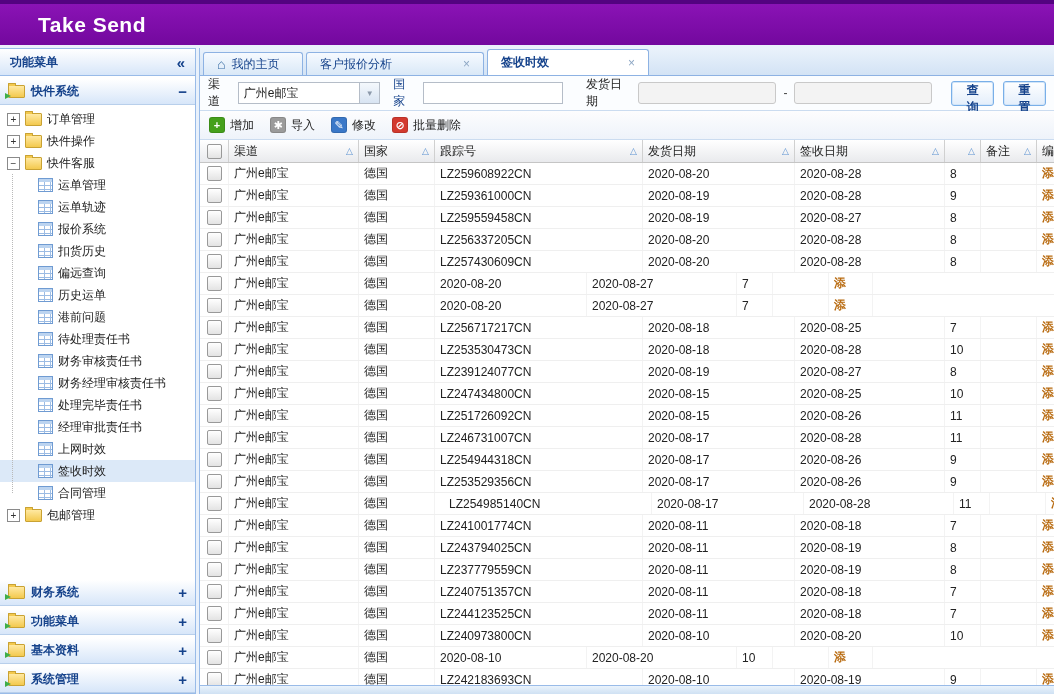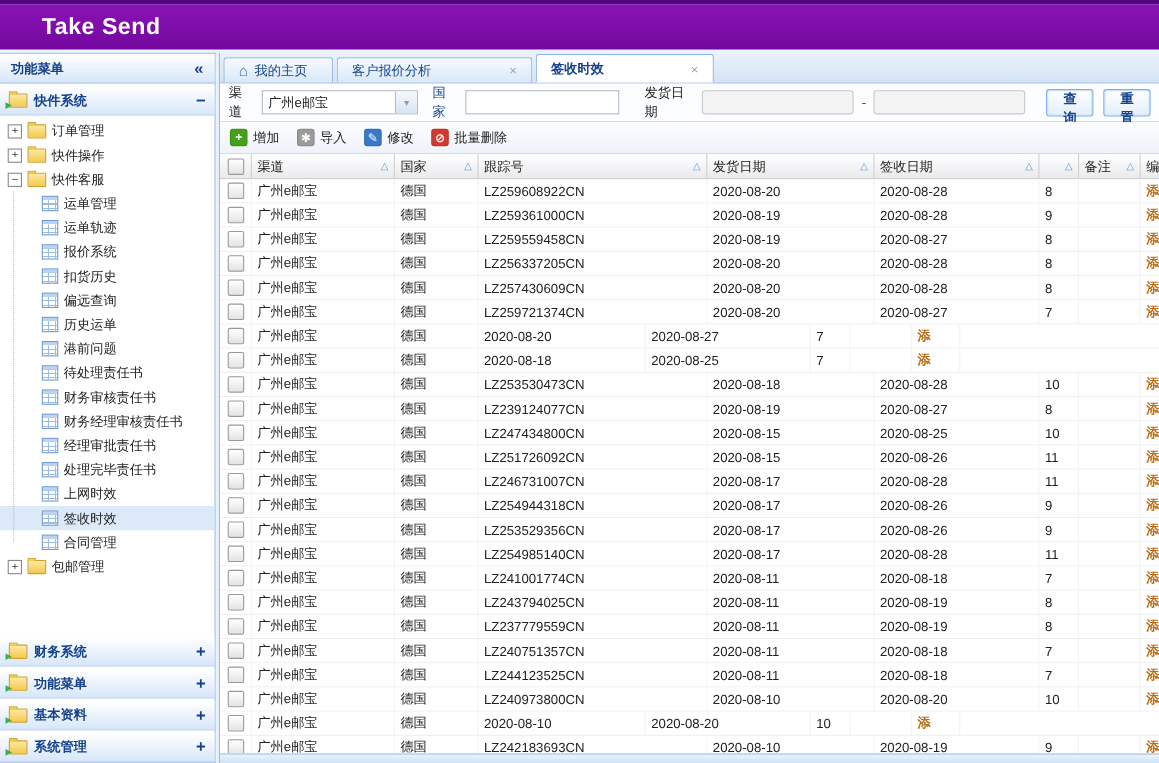--- a/index.html
+++ b/index.html
@@ -165,25 +165,25 @@
             <div class="tnode child">
               <span class="leaf-icon"></span>
               <span>财务审核责任书</span>
             </div>
             <div class="tnode child">
               <span class="leaf-icon"></span>
               <span>财务经理审核责任书</span>
             </div>
             <div class="tnode child">
               <span class="leaf-icon"></span>
+              <span>处理完毕责任书</span>
+            </div>
+            <div class="tnode child">
+              <span class="leaf-icon"></span>
               <span>经理审批责任书</span>
-            </div>
-            <div class="tnode child">
-              <span class="leaf-icon"></span>
-              <span>处理完毕责任书</span>
             </div>
             <div class="tnode child">
               <span class="leaf-icon"></span>
               <span>上网时效</span>
             </div>
             <div class="tnode child selected">
               <span class="leaf-icon"></span>
               <span>签收时效</span>
             </div>
             <div class="tnode child">
@@ -382,21 +382,20 @@
               <div class="gc" style="width: 44px;">
                 <span class="frag">添</span>
               </div>
             </div>
             <div class="grow">
               <div class="gc" style="width: 29px; justify-content: center;">
                 <span class="cb"></span>
               </div>
               <div class="gc" style="width: 130px;">广州e邮宝</div>
               <div class="gc" style="width: 76px;">德国</div>
-              <div class="gc" style="width: 208px;">LZ259721374CN</div>
               <div class="gc" style="width: 152px;">2020-08-20</div>
               <div class="gc" style="width: 150px;">2020-08-27</div>
               <div class="gc" style="width: 36px;">7</div>
               <div class="gc" style="width: 56px;"></div>
               <div class="gc" style="width: 44px;">
                 <span class="frag">添</span>
               </div>
             </div>
             <div class="grow">
               <div class="gc" style="width: 29px; justify-content: center;">
@@ -411,20 +410,21 @@
               <div class="gc" style="width: 44px;">
                 <span class="frag">添</span>
               </div>
             </div>
             <div class="grow">
               <div class="gc" style="width: 29px; justify-content: center;">
                 <span class="cb"></span>
               </div>
               <div class="gc" style="width: 130px;">广州e邮宝</div>
               <div class="gc" style="width: 76px;">德国</div>
+              <div class="gc" style="width: 208px;">LZ256717217CN</div>
               <div class="gc" style="width: 152px;">2020-08-18</div>
               <div class="gc" style="width: 150px;">2020-08-25</div>
               <div class="gc" style="width: 36px;">7</div>
               <div class="gc" style="width: 56px;"></div>
               <div class="gc" style="width: 44px;">
                 <span class="frag">添</span>
               </div>
             </div>
             <div class="grow">
               <div class="gc" style="width: 29px; justify-content: center;">
@@ -530,21 +530,21 @@
               <div class="gc" style="width: 44px;">
                 <span class="frag">添</span>
               </div>
             </div>
             <div class="grow">
               <div class="gc" style="width: 29px; justify-content: center;">
                 <span class="cb"></span>
               </div>
               <div class="gc" style="width: 130px;">广州e邮宝</div>
               <div class="gc" style="width: 76px;">德国</div>
-              <div class="gc" style="width: 208px;">LZ254985140CN</div>
+              <div class="gc" style="width: 208px; margin-left: 9px;">LZ254985140CN</div>
               <div class="gc" style="width: 152px;">2020-08-17</div>
               <div class="gc" style="width: 150px;">2020-08-28</div>
               <div class="gc" style="width: 36px;">11</div>
               <div class="gc" style="width: 56px;"></div>
               <div class="gc" style="width: 44px;">
                 <span class="frag">添</span>
               </div>
             </div>
             <div class="grow">
               <div class="gc" style="width: 29px; justify-content: center;">

